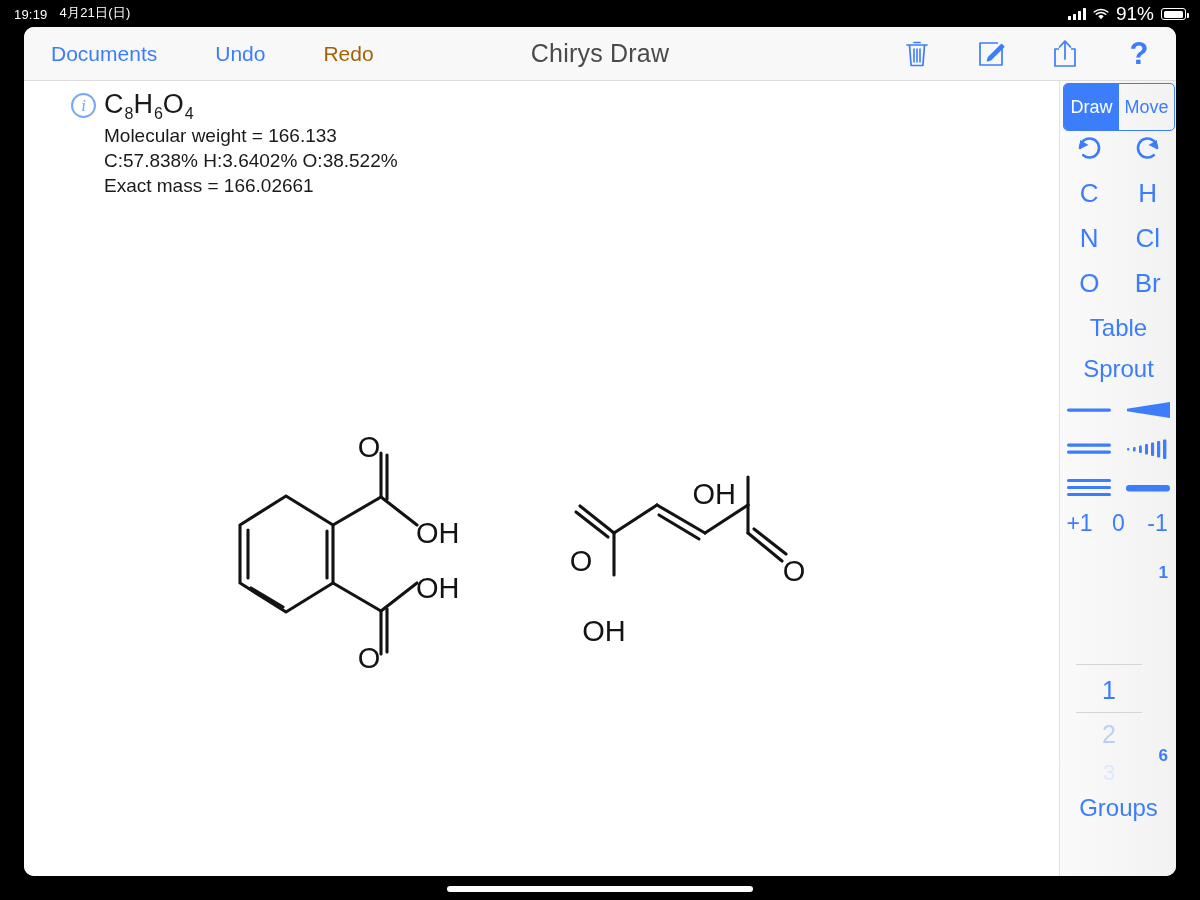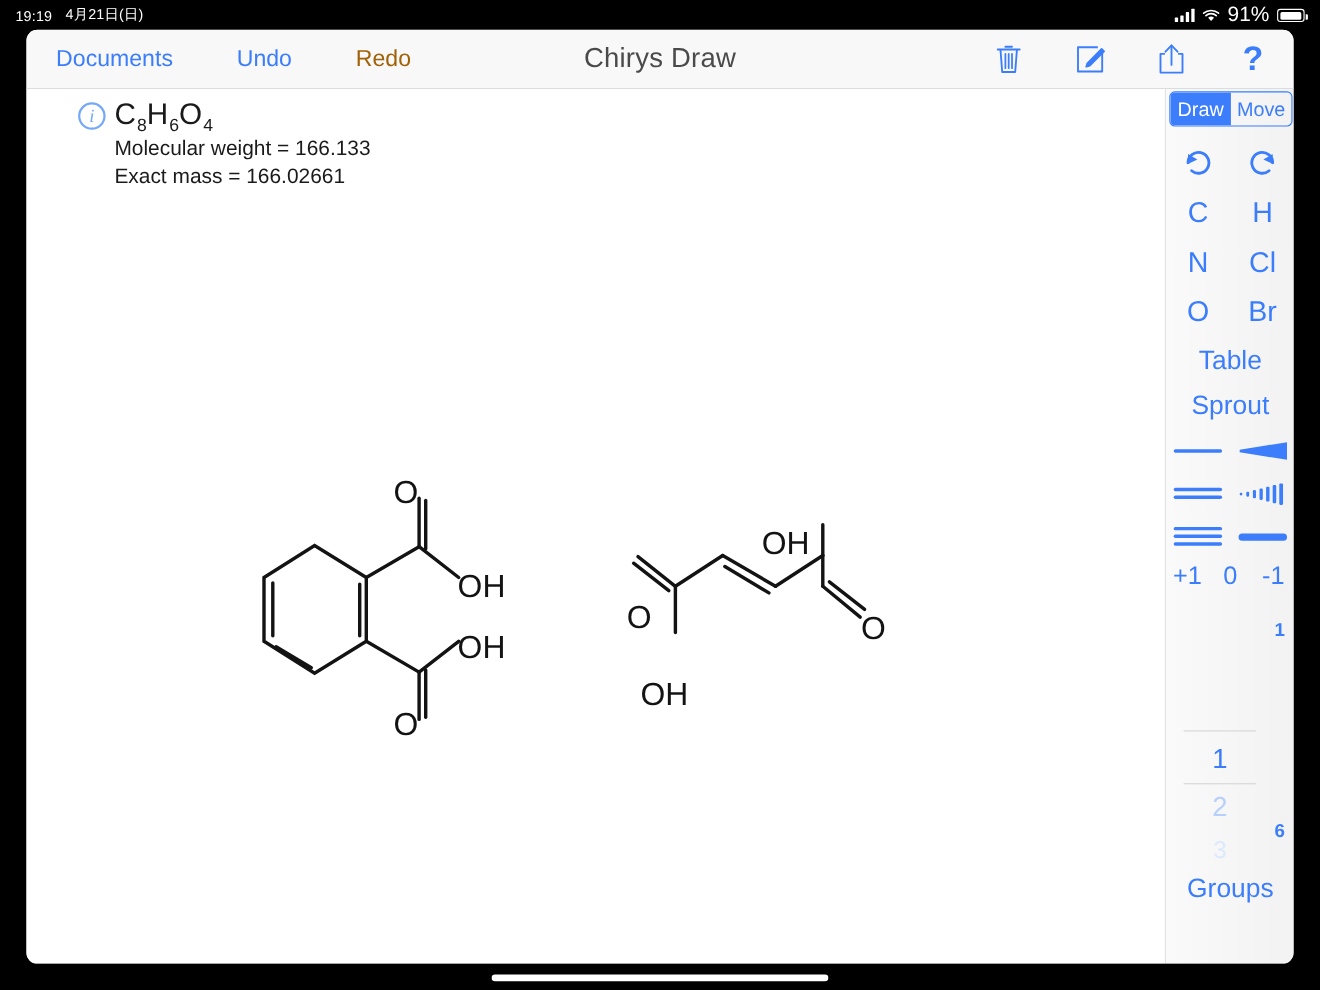--- a/index.html
+++ b/index.html
@@ -56,21 +56,21 @@
   .formula{position:absolute;left:80px;top:8px;font-size:27px;color:#1a1a1a;letter-spacing:1px;}
   .formula sub{font-size:16px;letter-spacing:0;}
   .info-lines{position:absolute;left:80px;top:42px;font-size:19px;color:#1a1a1a;line-height:25px;}
 
   
   .mol{position:absolute;left:0;top:0;}
 
   
   .panel{position:absolute;left:1035px;top:54px;width:117px;height:795px;
          background:linear-gradient(to right,#fafafa,#f2f2f2);border-left:1px solid #e2e2e2;box-sizing:border-box;}
-  .seg{position:absolute;left:3px;top:51px;width:112px;height:32px;border:1px solid #3b7dfb;
+  .seg{position:absolute;left:3px;top:51px;width:112px;height:48px;border:1px solid #3b7dfb;
        border-radius:5px;display:flex;overflow:hidden;box-sizing:border-box;}
   .seg div{flex:1;display:flex;align-items:center;justify-content:center;font-size:18px;
            color:#3b7dfb;cursor:pointer;}
   .seg div.on{background:#3b7dfb;color:#fff;}
   .p-row{position:absolute;left:0;width:117px;display:flex;}
   .p-row > div{flex:1;display:flex;align-items:center;justify-content:center;cursor:pointer;}
   .el{font-size:26px;color:#3b7dfb;}
   .wide{position:absolute;left:0;width:117px;display:flex;align-items:center;justify-content:center;
         font-size:24px;color:#3b7dfb;cursor:pointer;}
   .bond-cell{flex:1;display:flex;align-items:center;justify-content:center;cursor:pointer;}
@@ -154,20 +154,21 @@
 
     <div class="canvas">
 
       <div class="info">
         <span class="info-icon">i</span>
         <div class="formula">
           <span>C</span><sub>8</sub><span>H</span><sub>6</sub><span>O</span><sub>4</sub>
         </div>
         <div class="info-lines">
           <div>Molecular weight = 166.133</div>
+          <div>C:57.838% H:3.6402% O:38.522%</div>
           <div>Exact mass = 166.02661</div>
         </div>
       </div>
 
       <svg class="mol" width="1035" height="795">
         <g stroke="#131313" stroke-width="3.1" fill="none" stroke-linecap="round">
 
           <path d="M216 444 L216 502 L262 531 L309 502 L309 444 L262 415 Z"></path>
 
           <path d="M224 449 L224 497"></path>

